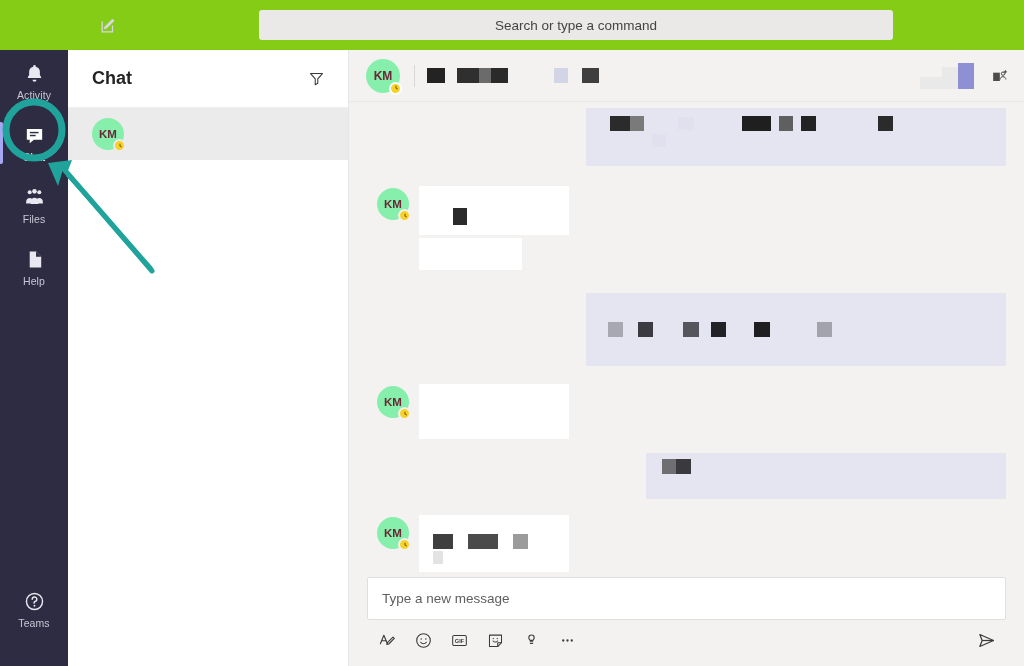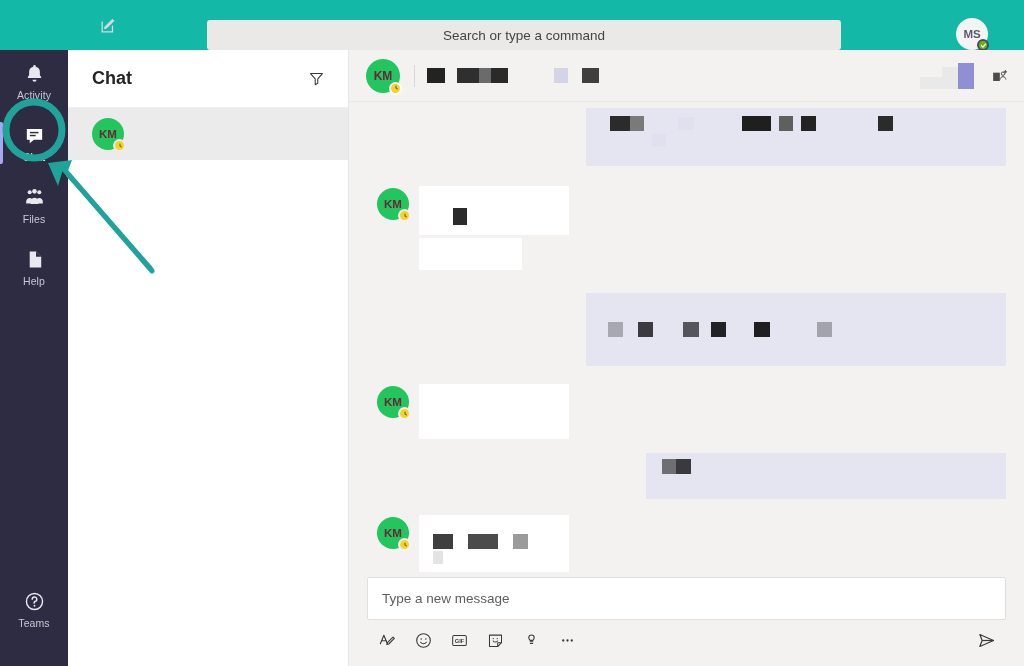--- a/index.html
+++ b/index.html
@@ -7,21 +7,21 @@
     width: 1024px; height: 666px;
     font-family: "Liberation Sans", sans-serif;
     overflow: hidden;
     background: #f3f2f1;
   }
   .app { position: relative; width: 1024px; height: 666px; }
 
   
   .topbar {
     position: absolute; left: 0; top: 0; width: 1024px; height: 50px;
-    background: #14b8a6; display: flex; align-items: flex-end;
+    background: #84cc16; display: flex; align-items: center;
   }
   .topbar-left { width: 68px; height: 50px; }
   .compose-btn {
     width: 40px; height: 50px; display: flex; align-items: center; justify-content: center;
     cursor: pointer; margin-left: 20px;
   }
   .compose-btn svg { width: 19px; height: 19px; }
   .search-wrap { flex: 1; display: flex; justify-content: center; }
   .searchbox {
     width: 634px; height: 30px; background: #ebe9e8; border: none; border-radius: 3px;
@@ -83,21 +83,21 @@
   }
   .caret { width: 9px; height: 9px; display: flex; align-items: center; justify-content: center; }
   .caret svg { width: 9px; height: 9px; }
   .group-label { font-size: 13.5px; color: #484644; }
   .chat-row {
     height: 52px; display: flex; align-items: center; padding-left: 24px;
     background: #ebebeb; cursor: pointer;
   }
   .av {
     position: relative; width: 32px; height: 32px; border-radius: 50%;
-    background: #22c55e; color: #6b2737; font-size: 11.5px; font-weight: bold;
+    background: #86efac; color: #6b2737; font-size: 11.5px; font-weight: bold;
     display: flex; align-items: center; justify-content: center; flex: none;
   }
   .av.big { width: 34px; height: 34px; font-size: 12px; }
   .av-presence {
     position: absolute; right: -2px; bottom: -2px; width: 13px; height: 13px;
     border-radius: 50%; background: #f8d22a; border: 2px solid #ffffff;
     display: flex; align-items: center; justify-content: center;
   }
   .chat-row .av-presence { border-color: #ebebeb; }
   .av-presence svg { width: 8px; height: 8px; }
@@ -162,30 +162,20 @@
       <svg viewBox="0 0 24 24" fill="none" stroke="#d9d8e6" stroke-width="1.6">
         <path d="M4 7v13h13V12"></path>
         <path d="M9.5 15.5l9.5-9.5 -2-2 -9.5 9.5 -0.6 2.6z" fill="#d9d8e6" stroke="#d9d8e6" stroke-width="1"></path>
       </svg>
     </div>
 
     <div class="search-wrap">
       <input class="searchbox" type="text" placeholder="Search or type a command" style="">
     </div>
 
-    <div class="topbar-right">
-      <div class="me-avatar">
-        <span>MS</span>
-        <span class="me-presence">
-          <svg viewBox="0 0 10 10" fill="none" stroke="#ffffff" stroke-width="1.8" stroke-linecap="round">
-            <path d="M2 5.2 L4.1 7.2 L8 3"></path>
-          </svg>
-        </span>
-      </div>
-    </div>
   </div>
 
   <div class="rail">
 
     <div class="rail-item">
       <span class="ico">
         <svg viewBox="0 0 24 24" fill="#e9e8f0">
           <path d="M12 3a1.3 1.3 0 0 1 1.3 1.3v.6a5.6 5.6 0 0 1 4.3 5.4v3.2l1.3 2.1a.7.7 0 0 1-.6 1.1H5.7a.7.7 0 0 1-.6-1.1l1.3-2.1v-3.2a5.6 5.6 0 0 1 4.3-5.4v-.6A1.3 1.3 0 0 1 12 3z"></path>
           <path d="M9.9 18.4h4.2a2.1 2.1 0 0 1-4.2 0z"></path>
         </svg>

